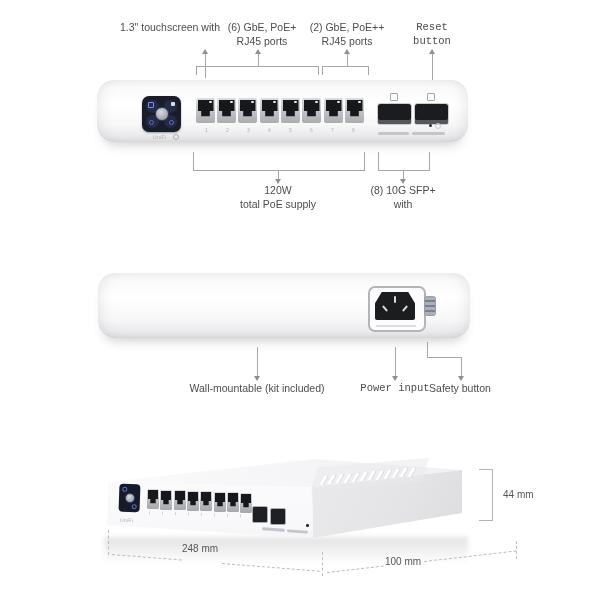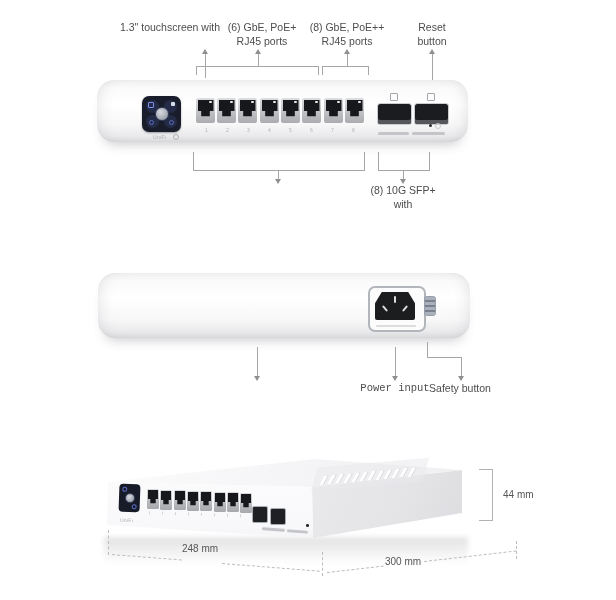--- a/index.html
+++ b/index.html
@@ -92,24 +92,24 @@
 <div class="cv">
 
   <div class="lbl" style="left:170px;top:21px;">
     <span>1.3" touchscreen with</span>
   </div>
   <div class="lbl" style="left:262px;top:21px;">
     <span>(6) GbE, PoE+</span>
     <span>RJ45 ports</span>
   </div>
   <div class="lbl" style="left:347px;top:21px;">
-    <span>(8) GbE, PoE++</span>
+    <span>(2) GbE, PoE++</span>
     <span>RJ45 ports</span>
   </div>
-  <div class="lbl" style="left:432px;top:21px;">
+  <div class="lbl" style="left:432px;top:21px;font-family:Liberation Mono, monospace;">
     <span>Reset</span>
     <span>button</span>
   </div>
 
   <div class="arr-up" style="left:202px;top:49px;"></div>
   <div class="vline" style="left:205px;top:54px;height:24px;"></div>
 
   <div class="arr-up" style="left:255px;top:49px;"></div>
   <div class="vline" style="left:258px;top:54px;height:12px;"></div>
   <div class="brk-down" style="left:196px;top:66px;width:121px;"></div>
@@ -186,20 +186,24 @@
     <span>4</span>
     <span>5</span>
     <span>6</span>
     <span>7</span>
     <span>8</span>
   </div>
 
   <div class="brk-up" style="left:193px;top:152px;width:170px;"></div>
   <div class="vline" style="left:278px;top:170px;height:9px;"></div>
   <div class="arr-down" style="left:275px;top:179px;"></div>
+  <div class="lbl" style="left:278px;top:184px;">
+    <span>120W</span>
+    <span>total PoE supply</span>
+  </div>
 
   <div class="brk-up" style="left:378px;top:152px;width:50px;"></div>
   <div class="vline" style="left:403px;top:170px;height:9px;"></div>
   <div class="arr-down" style="left:400px;top:179px;"></div>
   <div class="lbl" style="left:403px;top:184px;">
     <span>(8) 10G SFP+</span>
     <span>with</span>
   </div>
 
   <div class="device" style="left:98px;top:273px;width:372px;height:65px;"></div>
@@ -208,20 +212,23 @@
       <div class="pin" style="left:19px;top:4px;"></div>
       <div class="pin" style="left:9px;top:13px;transform:rotate(-40deg);"></div>
       <div class="pin" style="left:29px;top:13px;transform:rotate(40deg);"></div>
     </div>
     <div class="spec"></div>
   </div>
   <div class="latch"></div>
 
   <div class="vline" style="left:257px;top:347px;height:29px;"></div>
   <div class="arr-down" style="left:254px;top:376px;"></div>
+  <div class="lbl" style="left:257px;top:382px;">
+    <span>Wall-mountable (kit included)</span>
+  </div>
 
   <div class="vline" style="left:395px;top:347px;height:29px;"></div>
   <div class="arr-down" style="left:392px;top:376px;"></div>
   <div class="lbl" style="left:395px;top:382px;font-family:Liberation Mono, monospace;">
     <span>Power input</span>
   </div>
 
   <div class="vline" style="left:427px;top:342px;height:15px;"></div>
   <div class="hline" style="left:427px;top:357px;width:34px;"></div>
   <div class="vline" style="left:461px;top:357px;height:19px;"></div>
@@ -288,21 +295,21 @@
     <div class="bar" style="left:187px;top:80px;width:21px;height:2.5px;transform:rotate(4deg);"></div>
     <div class="reset-dot" style="left:206px;top:74px;width:2.5px;height:2.5px;"></div>
   </div>
 
   <div class="dashv" style="left:108px;top:530px;height:25px;"></div>
   <div class="dashseg" style="left:112px;top:554px;width:70px;transform:rotate(4.5deg);"></div>
   <div class="dim" style="left:200px;top:543px;transform:translateX(-50%);">248 mm</div>
   <div class="dashseg" style="left:222px;top:563px;width:98px;transform:rotate(4.5deg);"></div>
   <div class="dashv" style="left:322px;top:552px;height:24px;"></div>
   <div class="dashseg" style="left:327px;top:572px;width:57px;transform:rotate(-6.5deg);"></div>
-  <div class="dim" style="left:403px;top:556px;transform:translateX(-50%);">300 mm</div>
+  <div class="dim" style="left:403px;top:556px;transform:translateX(-50%);">100 mm</div>
   <div class="dashseg" style="left:424px;top:561px;width:93px;transform:rotate(-6.5deg);"></div>
   <div class="dashv" style="left:516px;top:541px;height:18px;"></div>
 
   <div class="hline solid" style="left:479px;top:469px;width:13px;"></div>
   <div class="vline solid" style="left:492px;top:469px;height:52px;"></div>
   <div class="hline solid" style="left:479px;top:520px;width:13px;"></div>
   <div class="dim" style="left:503px;top:489px;">44 mm</div>
 
 </div>
 

